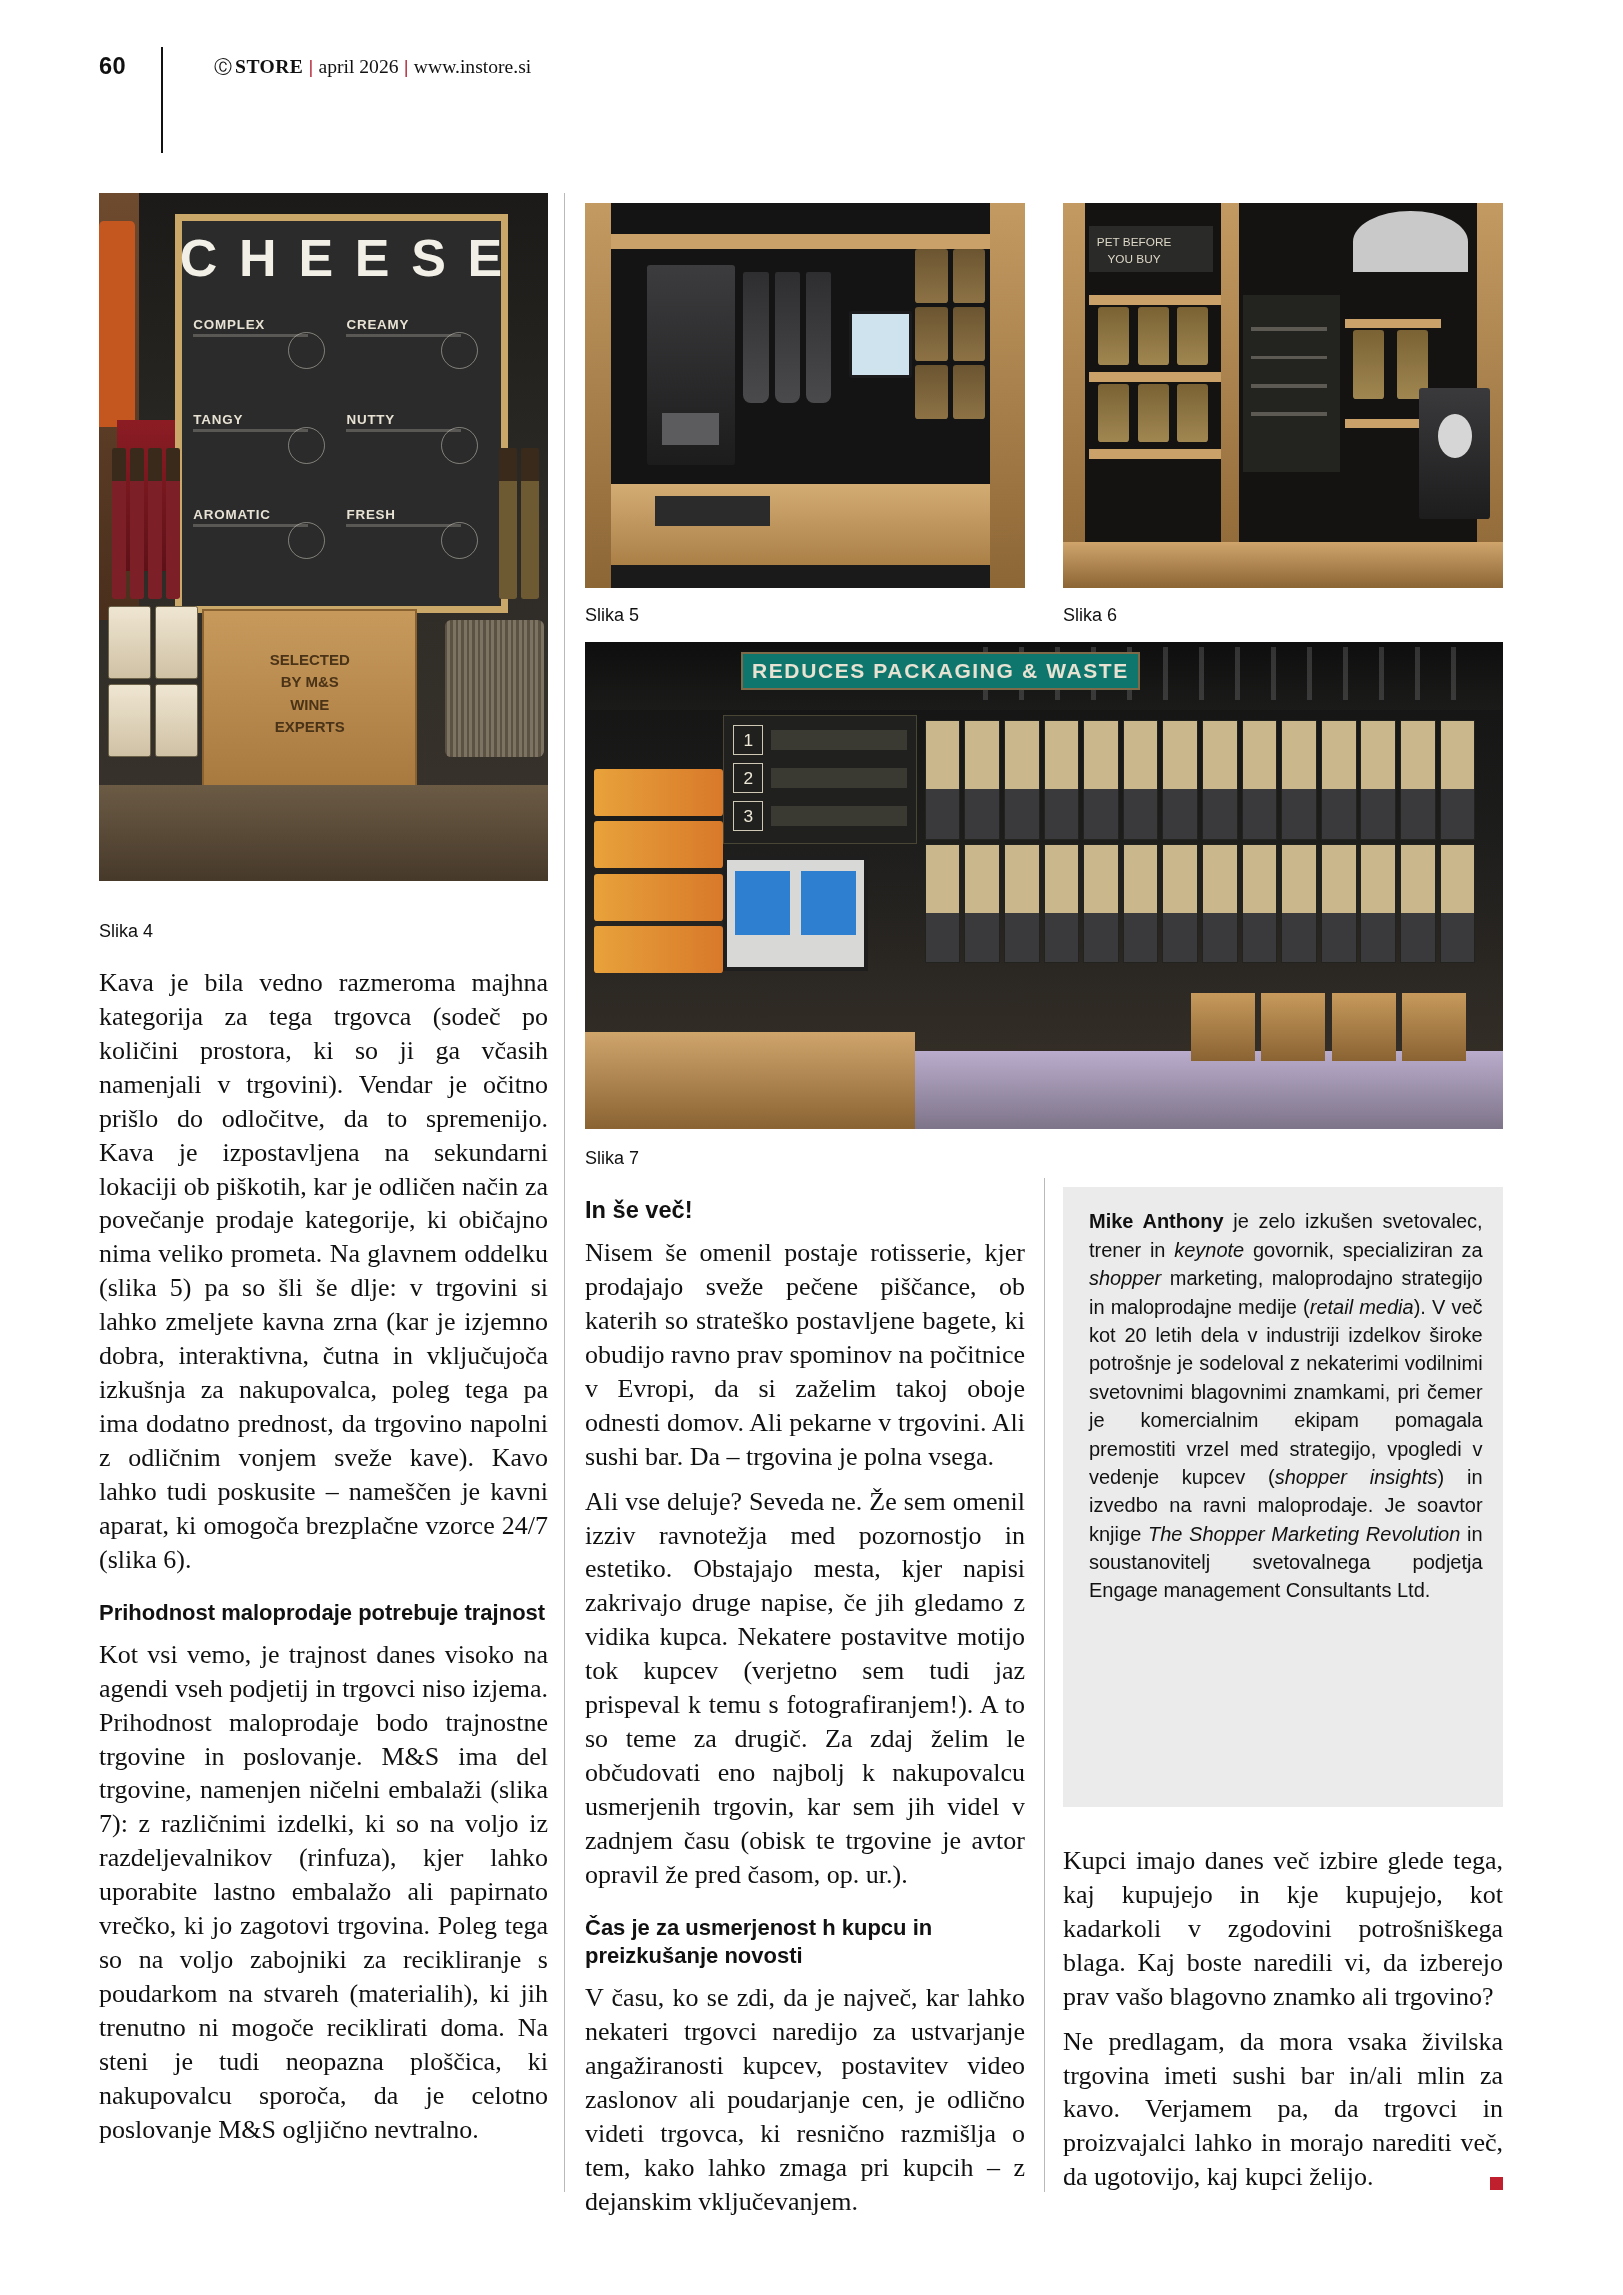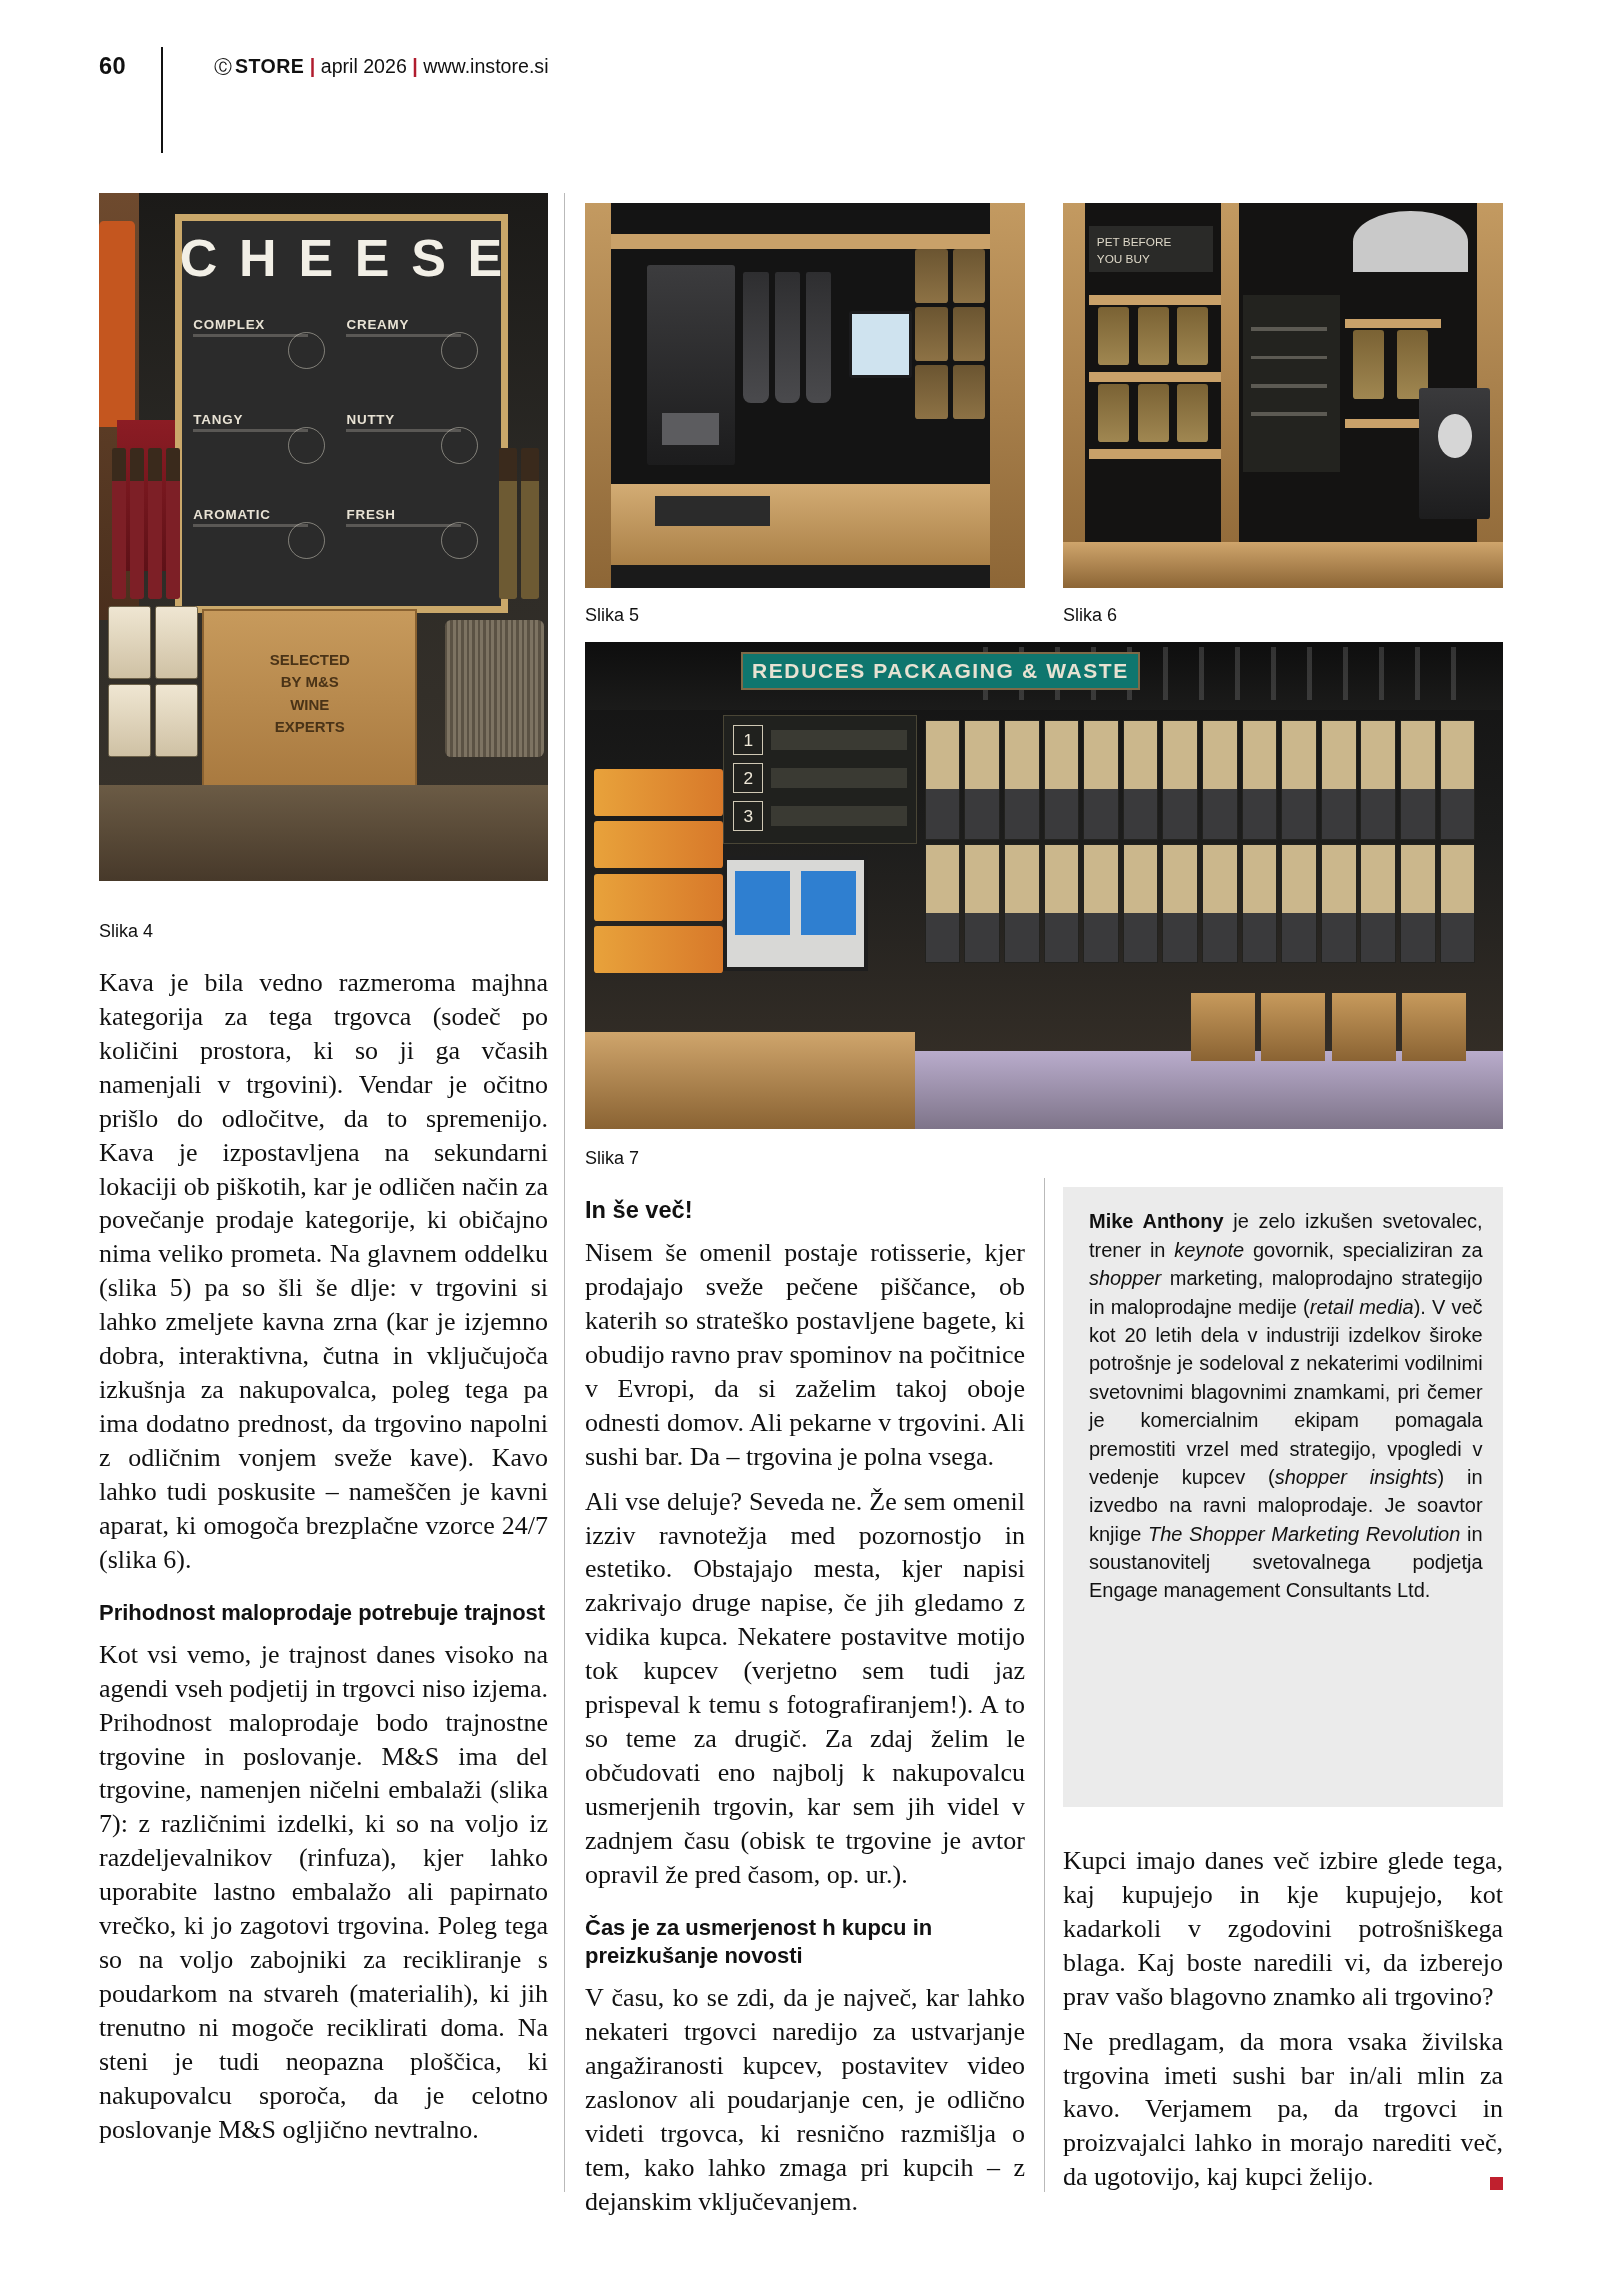--- a/index.html
+++ b/index.html
@@ -39,21 +39,21 @@
     left: 161px;
     top: 0px;
     width: 2.4px;
     height: 106px;
     background: #111;
   }
   .header-meta {
     position: absolute;
     left: 214px;
     top: 55px;
-    font-family: Liberation Sans, sans-serif;
+    font-family: Liberation Serif, serif;
     font-size: 19.6px;
     color: #111;
     white-space: nowrap;
     text-align: center;
   }
   .header-meta .brand {
     font-weight: bold;
     letter-spacing: 0.4px;
   }
   .header-meta .sep {
@@ -166,21 +166,21 @@
     position:absolute; left:23%; top:60.5%; width:47%; height:26%;
     background:linear-gradient(180deg,#c79a5c,#a8793f); border:2.4px solid #8a6231;
   }
   .s4 .crate .lbl { position:absolute; left:50%; top:46%; transform:translate(-50%,-50%); text-align:center; font-family:"Liberation Sans",sans-serif; color:#4a3317; font-size:15px; font-weight:bold; line-height:1.5; }
   .s4 .packs { position:absolute; left:2%; top:60%; width:20%; height:22%; display:grid; grid-template-columns:1fr 1fr; gap:4.7px; }
   .s4 .packs i { background:linear-gradient(180deg,#efe6d2,#cfc1a4); border:1.6px solid #6c6149; border-radius:2.4px; }
   .s4 .basket { position:absolute; right:1%; top:62%; width:22%; height:20%; background:repeating-linear-gradient(90deg,#5b5244 0 2.4px,#7d7362 2.4px 5.5px); border-radius:6.3px; }
   .s4 .floor { position:absolute; left:0; bottom:0; width:100%; height:14%; background:linear-gradient(180deg,#6b5b45,#47392a); }
 
   
-  .store-bg { background: linear-gradient(180deg,#17181a 0%, #2a2623 60%, #3a332b 100%); }
+  .store-bg { background: linear-gradient(180deg,#17181a 0%, #2a2623 60%, #3a332b 100%); text-align: center; }
 
   .s5 .back { position:absolute; inset:0; background:#141414; }
   .s5 .woodFrameL { position:absolute; left:0; top:0; width:6%; height:100%; background:linear-gradient(180deg,#c39a61,#8d6636); }
   .s5 .woodFrameR { position:absolute; right:0; top:0; width:8%; height:100%; background:linear-gradient(180deg,#c39a61,#8d6636); }
   .s5 .shelfTop { position:absolute; left:6%; right:8%; top:8%; height:4%; background:#c9a169; }
   .s5 .machine { position:absolute; left:14%; top:16%; width:20%; height:52%; background:linear-gradient(180deg,#3c3c3e,#1c1c1d); border-radius:3.1px; }
   .s5 .machine:after { content:""; position:absolute; left:18%; bottom:10%; width:64%; height:16%; background:#5c5c5f; }
   .s5 .hoppers { position:absolute; left:36%; top:18%; width:20%; height:34%; display:flex; gap:5.5px; }
   .s5 .hoppers i { flex:1; background:linear-gradient(180deg,#2e2e30,#4a4a4d); border-radius:2.4px 2.4px 7.9px 7.9px; }
   .s5 .screen { position:absolute; left:60%; top:28%; width:13%; height:16%; background:#cfe3ef; border:3.1px solid #1b1b1d; border-radius:2.4px; }

